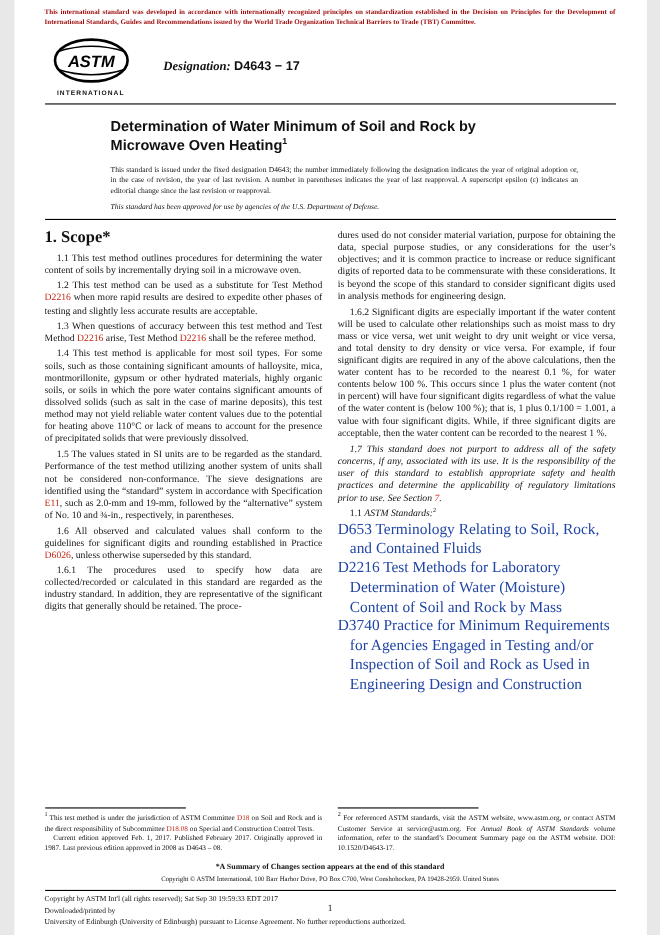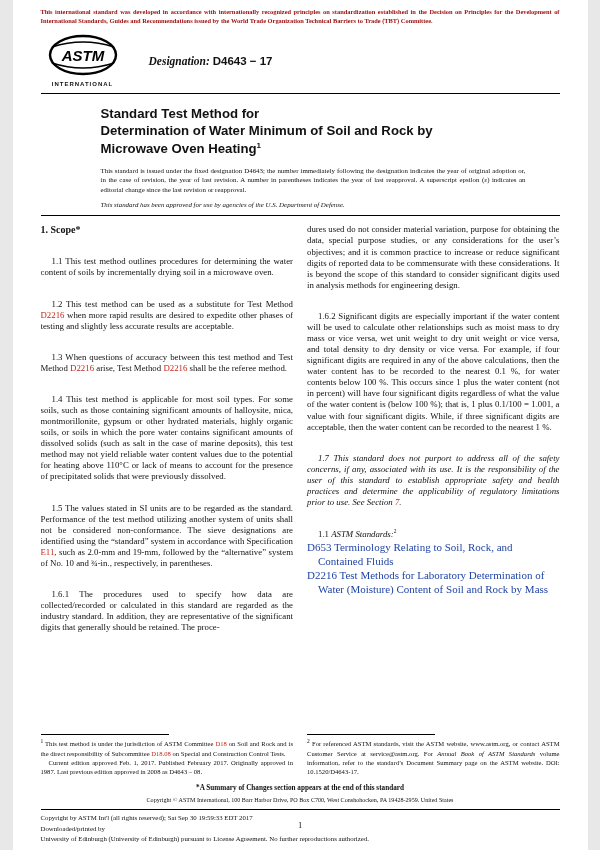--- a/index.html
+++ b/index.html
@@ -18,29 +18,29 @@
   .designation { margin-left:24px; font-size:11.5px; }
   .desig-label { font-weight:bold; font-style:italic; }
   .desig-value { font-weight:bold; font-family:"Liberation Sans", sans-serif; }
   .rule { border-top:1px solid #000; height:0; margin-top:6px; }
   .title-block { margin:11px 30px 0 60px; font-family:"Liberation Sans", sans-serif; font-weight:bold; font-size:13.2px; line-height:1.3; }
   .title-block sup { font-size:8px; }
   .notice { margin:9px 34px 0 60px; font-size:6.9px; line-height:1.4; text-align:justify; }
   .notice .approval { font-style:italic; margin-top:5px; text-align:left; }
   .columns { display:flex; gap:14px; margin-top:6px; flex:1 1 auto; overflow:hidden; }
   .col { width:266px; display:flex; flex-direction:column; }
-  .heading { font-size:10px; font-weight:bold; margin:7px 0 1px 0; }
+  .heading { font-size:15px; font-weight:bold; margin:7px 0 1px 0; }
   .col .heading:first-child { margin-top:2px; }
-  .para { font-size:8.8px; line-height:1.26; text-align:justify; text-indent:11px; margin-top:20px; }
+  .para { font-size:8.8px; line-height:1.26; text-align:justify; text-indent:11px; margin-top:3px; }
   .para.cont { text-indent:0; margin-top:2px; }
   .it { font-style:italic; }
   .link-red { color:#c22716; text-decoration:none; cursor:pointer; }
   .link-blue { color:#2145a5; text-decoration:none; cursor:pointer; }
   .ref-list { margin-top:1px; }
-  .ref-item { font-size:11px; line-height:1.26; padding-left:11px; text-indent:-11px; }
+  .ref-item { font-size:14px; line-height:1.26; padding-left:11px; text-indent:-11px; }
   .footnote { margin-top:auto; font-size:6.6px; line-height:1.4; text-align:justify; padding-top:4px; }
   .fn-rule { width:128px; border-top:0.8px solid #000; margin-bottom:3px; }
   .fn-text sup, .para sup { font-size:5.5px; }
   .fn-indent { text-indent:8px; }
   .bottom { margin-top:4px; }
   .summary-note { text-align:center; font-weight:bold; font-size:7.2px; margin-top:4px; }
   .copyright-line { text-align:center; font-size:6.1px; margin-top:5px; }
   .footer { position:relative; margin-top:3px; font-size:6.8px; line-height:1.5; }
   .pagenum { position:absolute; left:0; right:0; top:6px; text-align:center; font-size:8.5px; }
 </style>
@@ -63,21 +63,20 @@
     </div>
     <div class="designation">
       <span class="desig-label">Designation:</span>
       <span class="desig-value">D4643 − 17</span>
     </div>
   </div>
 
   <div class="rule"></div>
 
   <div class="title-block">
-    <div>Standard Test Method for</div>
     <div>Determination of Water Minimum of Soil and Rock by</div>
     <div><span>Microwave Oven Heating</span><sup>1</sup></div>
   </div>
 
   <div class="notice">
     <p class="issuance">This standard is issued under the fixed designation D4643; the number immediately following the designation indicates the year of original adoption or, in the case of revision, the year of last revision. A number in parentheses indicates the year of last reapproval. A superscript epsilon (ε) indicates an editorial change since the last revision or reapproval.</p>
     <p class="approval">This standard has been approved for use by agencies of the U.S. Department of Defense.</p>
   </div>
 
   <div class="rule"></div>
@@ -90,20 +89,21 @@
       <p class="para">1.1 This test method outlines procedures for determining the water content of soils by incrementally drying soil in a microwave oven.</p>
 
       <p class="para"><span>1.2 This test method can be used as a substitute for Test Method </span><a class="link-red">D2216</a><span> when more rapid results are desired to expedite other phases of testing and slightly less accurate results are acceptable.</span></p>
 
       <p class="para"><span>1.3 When questions of accuracy between this test method and Test Method </span><a class="link-red">D2216</a><span> arise, Test Method </span><a class="link-red">D2216</a><span> shall be the referee method.</span></p>
 
       <p class="para">1.4 This test method is applicable for most soil types. For some soils, such as those containing significant amounts of halloysite, mica, montmorillonite, gypsum or other hydrated materials, highly organic soils, or soils in which the pore water contains significant amounts of dissolved solids (such as salt in the case of marine deposits), this test method may not yield reliable water content values due to the potential for heating above 110°C or lack of means to account for the presence of precipitated solids that were previously dissolved.</p>
 
       <p class="para"><span>1.5 The values stated in SI units are to be regarded as the standard. Performance of the test method utilizing another system of units shall not be considered non-conformance. The sieve designations are identified using the “standard” system in accordance with Specification </span><a class="link-red">E11</a><span>, such as 2.0-mm and 19-mm, followed by the “alternative” system of No. 10 and ¾-in., respectively, in parentheses.</span></p>
 
+      <p class="para"><span>1.6 All observed and calculated values shall conform to the guidelines for significant digits and rounding established in Practice </span><a class="link-red">D6026</a><span>, unless otherwise superseded by this standard.</span></p>
 
       <p class="para">1.6.1 The procedures used to specify how data are collected/recorded or calculated in this standard are regarded as the industry standard. In addition, they are representative of the significant digits that generally should be retained. The proce-</p>
 
       <div class="footnote">
         <div class="fn-rule"></div>
         <p class="fn-text"><sup>1</sup><span> This test method is under the jurisdiction of ASTM Committee </span><a class="link-red">D18</a><span> on Soil and Rock and is the direct responsibility of Subcommittee </span><a class="link-red">D18.08</a><span> on Special and Construction Control Tests.</span></p>
         <p class="fn-text fn-indent">Current edition approved Feb. 1, 2017. Published February 2017. Originally approved in 1987. Last previous edition approved in 2008 as D4643 – 08.</p>
       </div>
     </div>
 
@@ -113,20 +113,21 @@
       <p class="para">1.6.2 Significant digits are especially important if the water content will be used to calculate other relationships such as moist mass to dry mass or vice versa, wet unit weight to dry unit weight or vice versa, and total density to dry density or vice versa. For example, if four significant digits are required in any of the above calculations, then the water content has to be recorded to the nearest 0.1 %, for water contents below 100 %. This occurs since 1 plus the water content (not in percent) will have four significant digits regardless of what the value of the water content is (below 100 %); that is, 1 plus 0.1/100 = 1.001, a value with four significant digits. While, if three significant digits are acceptable, then the water content can be recorded to the nearest 1 %.</p>
 
       <p class="para it"><span>1.7 This standard does not purport to address all of the safety concerns, if any, associated with its use. It is the responsibility of the user of this standard to establish appropriate safety and health practices and determine the applicability of regulatory limitations prior to use. See Section </span><a class="link-red">7</a><span>.</span></p>
 
 
       <p class="para"><span>1.1 </span><span class="it">ASTM Standards:</span><sup>2</sup></p>
 
       <div class="ref-list">
         <div class="ref-item"><a class="link-blue">D653 Terminology Relating to Soil, Rock, and Contained Fluids</a></div>
         <div class="ref-item"><a class="link-blue">D2216 Test Methods for Laboratory Determination of Water (Moisture) Content of Soil and Rock by Mass</a></div>
+        <div class="ref-item"><a class="link-blue">D3740 Practice for Minimum Requirements for Agencies Engaged in Testing and/or Inspection of Soil and Rock as Used in Engineering Design and Construction</a></div>
       </div>
 
       <div class="footnote">
         <div class="fn-rule"></div>
         <p class="fn-text"><sup>2</sup><span> For referenced ASTM standards, visit the ASTM website, www.astm.org, or contact ASTM Customer Service at service@astm.org. For </span><span class="it">Annual Book of ASTM Standards</span><span> volume information, refer to the standard’s Document Summary page on the ASTM website. DOI: 10.1520/D4643-17.</span></p>
       </div>
     </div>
 
   </div>
 

